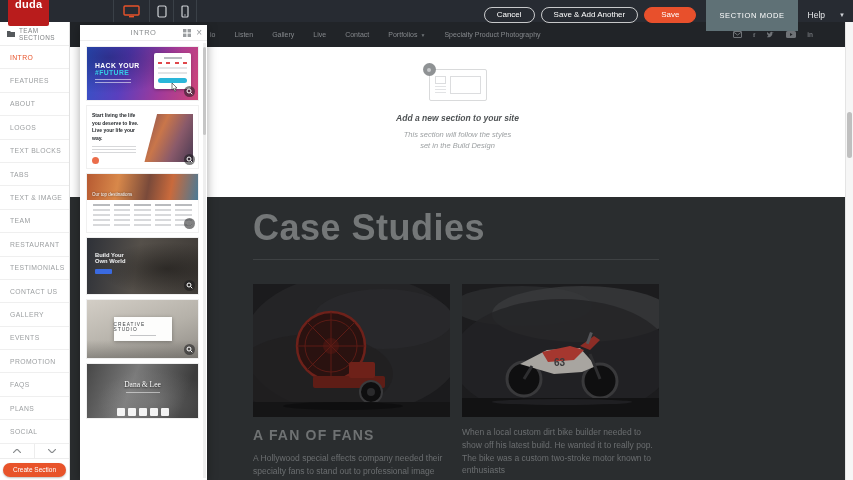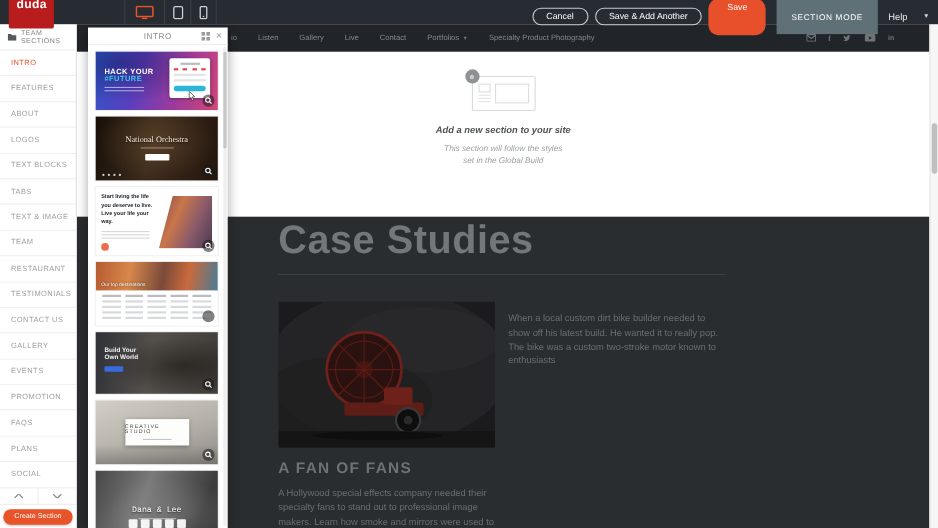--- a/index.html
+++ b/index.html
@@ -13,21 +13,21 @@
     font-size:11px; line-height:11px; padding:2px 7px 16px; border-radius:2px; letter-spacing:.3px; }
   .devices { position:absolute; left:113px; top:0; height:22px; display:flex; }
   .dev-cell { height:22px; display:flex; align-items:center; justify-content:center;
     border-left:1px solid #3a4047; cursor:pointer; }
   .dev-cell:last-child { border-right:1px solid #3a4047; }
   .dev-desktop { width:36px; } .dev-tablet { width:24px; } .dev-mobile { width:24px; }
   .tb-right { position:absolute; right:0; top:4px; height:22px; display:flex; align-items:center; }
   .pill { border:1px solid rgba(255,255,255,.75); color:#fff; border-radius:9px;
     font-size:8px; padding:2px 12px 3px; margin-right:6px; background:transparent; cursor:pointer;
     font-family:"Liberation Sans", sans-serif; white-space:nowrap; }
-  .pill.save { background:#e8502c; border-color:#e8502c; margin-right:10px; padding:2px 16px 20px; }
+  .pill.save { background:#e8502c; border-color:#e8502c; margin-right:10px; padding:2px 16px 3px; }
   .mode-box { height:32px; background:#5f7176; color:#fff; font-size:7.5px; letter-spacing:.6px;
     display:flex; align-items:center; padding:0 13px; cursor:default; }
   .help { color:#e8eaec; font-size:8.5px; margin:0 8px 0 10px; display:flex; align-items:center; gap:14px; cursor:pointer; }
   .help .chev { font-size:6px; color:#cfd2d6; }
 
   
   .sidebar { position:absolute; left:0; top:22px; width:70px; height:458px; background:#fff;
     border-right:1px solid #e2e2e2; z-index:5; display:flex; flex-direction:column; }
   .sb-header { height:24px; display:flex; align-items:center; gap:4px; padding-left:7px;
     color:#7f8284; font-size:6.4px; letter-spacing:.4px; border-bottom:1px solid #ededed; }
@@ -60,21 +60,21 @@
   .ph-badge i { width:4px; height:4px; border-radius:50%; background:#c8cacc; }
   .ph-frame { width:58px; height:32px; border:1px solid #d9dadb; border-radius:2px;
     display:flex; padding:6px 5px; gap:4px; background:#fff; }
   .ph-left { display:flex; flex-direction:column; gap:2px; }
   .ph-left .bx { width:11px; height:8px; border:1px solid #dcdddf; }
   .ph-left .ln { width:11px; height:1px; background:#e2e3e5; }
   .ph-big { flex:1; border:1px solid #dcdddf; }
   .ph-title { margin-top:12px; font-size:8.5px; font-weight:bold; font-style:italic; color:#4e5254; }
   .ph-sub { margin-top:6px; font-size:7.5px; font-style:italic; color:#9b9fa1; text-align:center; line-height:1.5; }
 
-  .site-dark { height:283px; background:#2a2d2f; padding-left:183px; overflow:hidden; }
+  .site-dark { height:283px; background:#2a2d2f; padding-left:183px; padding-top:10px; overflow:hidden; }
   .cs-title { font-size:36px; font-weight:bold; color:#747778; letter-spacing:.5px; }
   .cs-divider { width:406px; height:1px; background:#3e4143; margin-top:10px; }
   .cs-cols { display:flex; gap:12px; width:406px; margin-top:24px; }
   .cs-col { width:197px; }
   .cs-img { width:197px; height:133px; overflow:hidden; position:relative; }
   .cs-h { margin-top:10px; font-size:14px; font-weight:bold; color:#6f7273; letter-spacing:1.2px; }
   .cs-p { margin-top:9px; font-size:8.5px; color:#6b6e70; line-height:1.5; }
 
   
   .vscroll { position:absolute; right:0; top:22px; width:8px; height:458px; background:#f6f6f6;
@@ -161,21 +161,21 @@
     background:linear-gradient(0deg, rgba(90,88,84,.45), transparent); }
   .t6-card { width:58px; height:24px; background:#fdfdfc; box-shadow:0 1px 4px rgba(0,0,0,.3);
     display:flex; flex-direction:column; align-items:center; justify-content:center; }
   .t6-cap { font-size:4.8px; letter-spacing:1px; color:#3f4245; }
   .t6-line { width:26px; height:1px; background:#c4c5c7; margin-top:3px; }
 
   
   .t7 { height:54px; margin-bottom:0; background:
     radial-gradient(ellipse at 60% 70%, rgba(160,160,160,.35), transparent 60%),
     linear-gradient(110deg,#474747 0%,#7a7a7a 40%,#3d3d3d 85%); }
-  .t7-title { text-align:center; margin-top:32px; font-family:Liberation Mono, monospace;
+  .t7-title { text-align:center; margin-top:16px; font-family:Liberation Serif, serif;
     font-size:7.5px; color:#fff; text-shadow:0 1px 2px rgba(0,0,0,.8); }
   .t7-sub { width:34px; height:1px; background:rgba(255,255,255,.5); margin:3px auto; }
   .t7-count { position:absolute; left:50%; transform:translateX(-50%); bottom:2px; display:flex; gap:3px; }
   .t7-count i { width:8px; height:8px; background:rgba(255,255,255,.92); border-radius:1px; }
 
   svg { display:block; }
 </style>
 </head>
 <body>
 
@@ -265,21 +265,21 @@
             <div class="ln"></div>
             <div class="ln"></div>
             <div class="ln"></div>
           </div>
         <div class="ph-big"></div>
       </div>
     </div>
     <div class="ph-title">Add a new section to your site</div>
     <div class="ph-sub">
       <span>This section will follow the styles</span><br>
-      <span>set in the Global Build</span>
+      <span>set in the Build Design</span>
     </div>
   </div>
 
   <div class="site-dark">
     <div class="cs-title">Case Studies</div>
     <div class="cs-divider"></div>
     <div class="cs-cols">
       <div class="cs-col">
         <div class="cs-img">
           <svg width="197" height="133" viewBox="0 0 197 133">
@@ -296,20 +296,38 @@
             <circle cx="118" cy="108" r="11" fill="#0e0e0f" stroke="#3a3a3c" stroke-width="2"></circle>
             <circle cx="118" cy="108" r="4" fill="#2a2a2c"></circle>
             <rect x="0" y="118" width="197" height="15" fill="#151516"></rect>
             <ellipse cx="90" cy="122" rx="60" ry="4" fill="#30191 5" opacity="0.3"></ellipse>
           </svg>
         </div>
         <div class="cs-h">A FAN OF FANS</div>
         <div class="cs-p">A Hollywood special effects company needed their specialty fans to stand out to professional image makers. Learn how smoke and mirrors were used to</div>
       </div>
       <div class="cs-col">
+        <div class="cs-img">
+          <svg width="197" height="133" viewBox="0 0 197 133">
+            <rect width="197" height="133" fill="#1c1c1e"></rect>
+            <ellipse cx="120" cy="30" rx="90" ry="28" fill="#4a4b4e" opacity="0.5"></ellipse>
+            <ellipse cx="60" cy="22" rx="70" ry="20" fill="#3a3b3e" opacity="0.45"></ellipse>
+            <ellipse cx="100" cy="75" rx="110" ry="60" fill="#232325" opacity="0.8"></ellipse>
+            <circle cx="62" cy="95" r="17" fill="#0f0f10" stroke="#39393b" stroke-width="3"></circle>
+            <circle cx="138" cy="97" r="17" fill="#0f0f10" stroke="#39393b" stroke-width="3"></circle>
+            <path d="M58 80 L85 66 L118 64 L134 82 L120 88 L92 90 Z" fill="#a8a5a0"></path>
+            <path d="M80 68 L108 62 L122 66 L112 76 L86 78 Z" fill="#a5372f"></path>
+            <path d="M118 62 L132 52 L138 56 L128 66 Z" fill="#8c2d26"></path>
+            <rect x="128" y="48" width="3" height="12" fill="#55565a" transform="rotate(20 128 48)"></rect>
+            <path d="M70 82 L62 95 M128 70 L138 95" stroke="#2e2e30" stroke-width="3"></path>
+            <text x="92" y="82" font-size="10" fill="#3a3a3c" font-weight="bold">63</text>
+            <rect x="0" y="114" width="197" height="19" fill="#121213"></rect>
+            <ellipse cx="100" cy="118" rx="70" ry="3" fill="#3a3a3e" opacity="0.35"></ellipse>
+          </svg>
+        </div>
         <div class="cs-p">When a local custom dirt bike builder needed to show off his latest build. He wanted it to really pop. The bike was a custom two-stroke motor known to enthusiasts</div>
       </div>
     </div>
   </div>
 </div>
 
 <div class="vscroll">
   <div class="vthumb"></div>
 </div>
 
@@ -407,37 +425,20 @@
           </svg>
       </span>
       <div class="zoom-badge">
         <svg width="7" height="7" viewBox="0 0 7 7">
             <circle cx="3" cy="3" r="2" fill="none" stroke="#fff" stroke-width="1"></circle>
             <path d="M4.5 4.5 L6.3 6.3" stroke="#fff" stroke-width="1"></path>
           </svg>
       </div>
     </div>
 
-    <div class="thumb t2">
-      <div class="t2-title">National Orchestra</div>
-      <div class="t2-sub"></div>
-      <div class="t2-btn"></div>
-      <div class="t2-dots">
-          <i></i>
-          <i></i>
-          <i></i>
-          <i></i>
-        </div>
-      <div class="zoom-badge">
-        <svg width="7" height="7" viewBox="0 0 7 7">
-            <circle cx="3" cy="3" r="2" fill="none" stroke="#fff" stroke-width="1"></circle>
-            <path d="M4.5 4.5 L6.3 6.3" stroke="#fff" stroke-width="1"></path>
-          </svg>
-      </div>
-    </div>
 
     <div class="thumb t3">
       <div class="t3-left">
         <div class="t3-h">Start living the life you deserve to live. Live your life your way.</div>
         <div class="t3-lines">
             <div></div>
             <div></div>
             <div></div>
           </div>
         <div class="t3-dot"></div>

